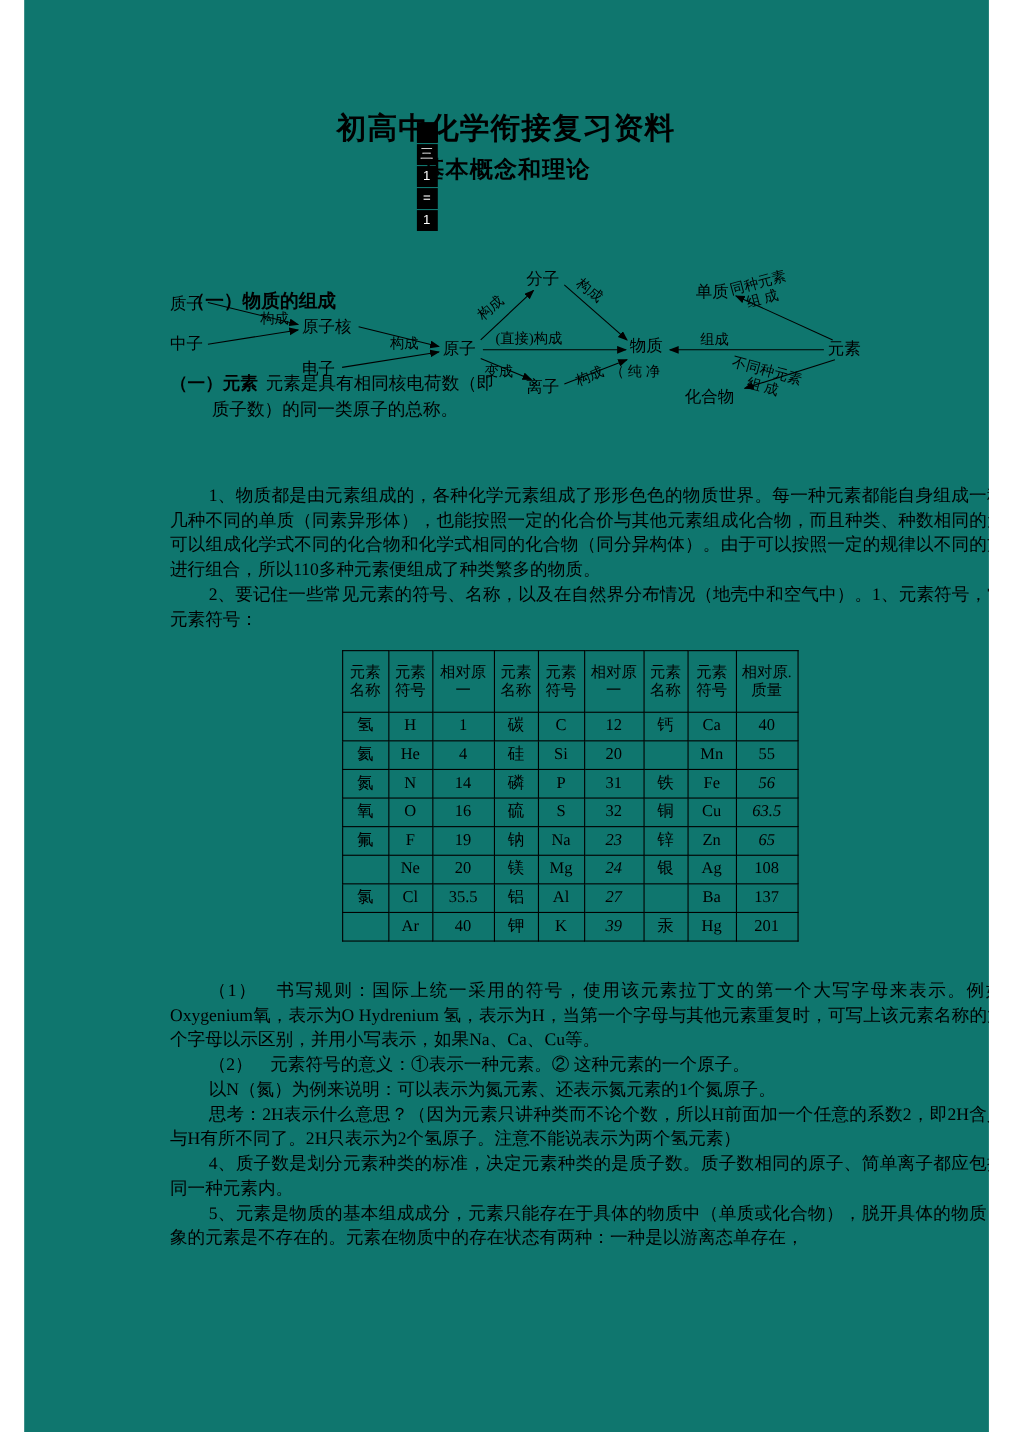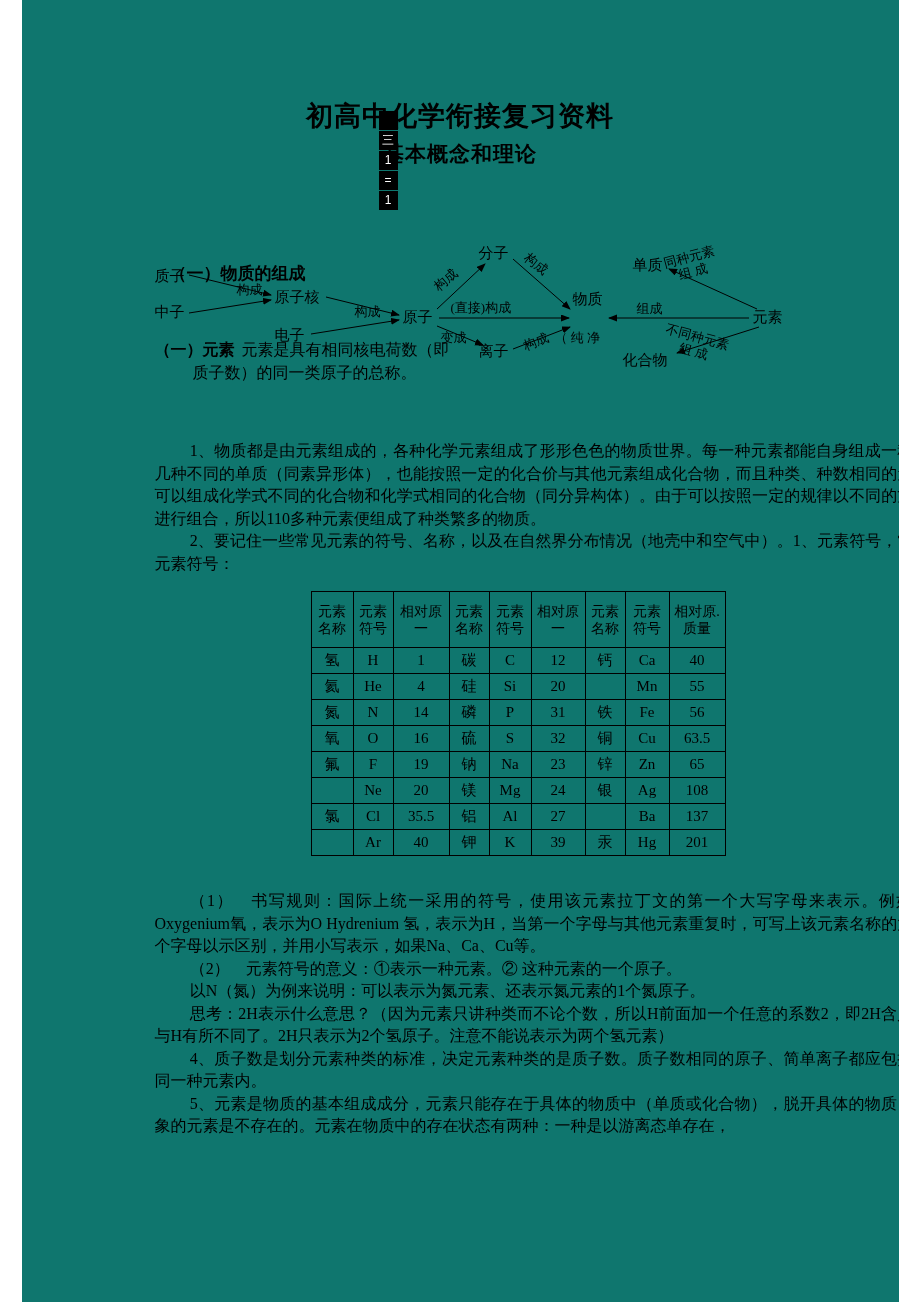--- a/index.html
+++ b/index.html
@@ -46,21 +46,21 @@
   }
   .para { text-indent:2.2em; }
 
   table.elements {
     border-collapse:collapse; margin:16px 0 34px 156px;
     text-align:center; font-size:15px;
   }
   table.elements th, table.elements td { border:1px solid #000; padding:0 3px; font-weight:normal; }
   table.elements thead th { height:56px; line-height:17px; font-size:14px; }
   table.elements td { height:26px; }
-  td.ital { }
+  td.ital { font-style:italic; }
 </style>
 </head>
 <body>
 
 <div class="page">
 
   <div class="doc-title">初高中化学衔接复习资料</div>
   <div class="markers">
       <div class="marker"></div>
       <div class="marker">三</div>
@@ -101,21 +101,21 @@
     <span class="dnode" style="left:130px;top:83px">电子</span>
     <span class="dlabel" style="left:210px;top:60px">构成</span>
     <span class="dnode" style="left:258px;top:65px">原子</span>
     <span class="dnode" style="left:334px;top:1px">分子</span>
     <span class="dlabel" style="left:288px;top:28px;transform:rotate(-40deg)">构成</span>
     <span class="dlabel" style="left:378px;top:12px;transform:rotate(38deg)">构成</span>
     <span class="dlabel" style="left:306px;top:56px">(直接)构成</span>
     <span class="dlabel" style="left:296px;top:86px">变成</span>
     <span class="dnode" style="left:334px;top:99px">离子</span>
     <span class="dlabel" style="left:378px;top:90px;transform:rotate(-22deg)">构成</span>
-    <span class="dnode" style="left:428px;top:47px">物质</span>
+    <span class="dnode" style="left:428px;top:62px">物质</span>
     <span class="dlabel" style="left:410px;top:86px">（ 纯  净</span>
     <span class="dnode" style="left:488px;top:13px">单质</span>
     <span class="dlabel twoline" style="left:520px;top:6px;transform:rotate(-15deg)">
       <span>同种元素</span>
       <span>组  成</span>
     </span>
     <span class="dlabel" style="left:492px;top:57px">组成</span>
     <span class="dnode" style="left:608px;top:65px">元素</span>
     <span class="dlabel twoline" style="left:518px;top:86px;transform:rotate(15deg)">
       <span>不同种元素</span>

